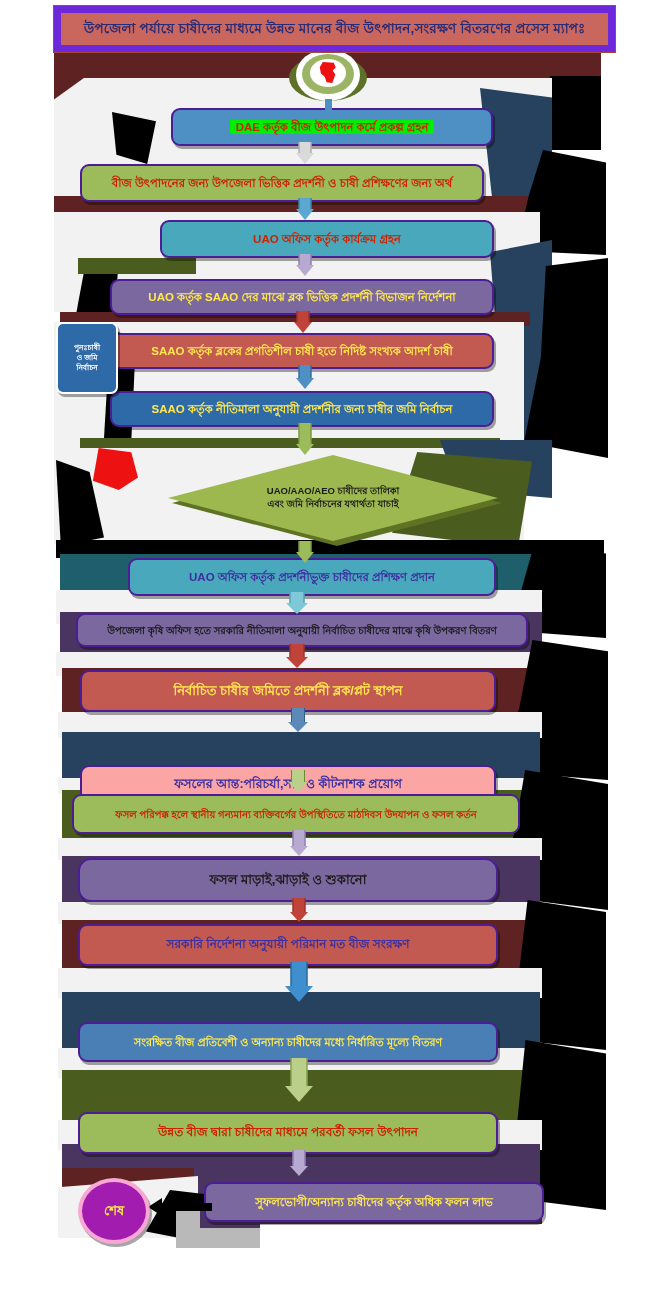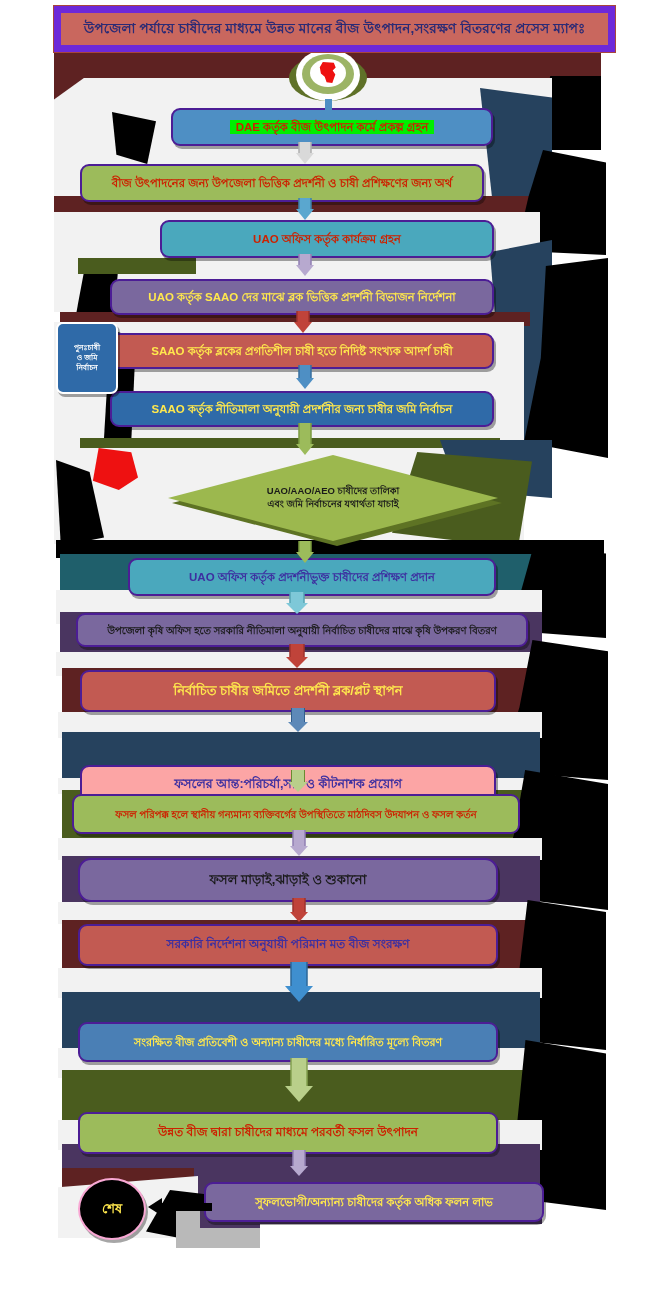--- a/index.html
+++ b/index.html
@@ -97,21 +97,21 @@
     position:absolute;left:30px;top:15px;width:19px;height:21px;background:#ee1111;
     clip-path:polygon(20% 0%,78% 4%,88% 26%,72% 40%,86% 60%,70% 100%,40% 96%,30% 70%,10% 55%,4% 25%);
   }
   #map-emblem .stem{
     position:absolute;left:36px;top:52px;width:7px;height:16px;background:#4e8fc4;
   }
 
   
   #end-circle{
     position:absolute;left:78px;top:1178px;width:64px;height:58px;z-index:26;
-    border-radius:50%;background:#000000;border:2px solid #f9a8d4;
+    border-radius:50%;background:#a21caf;border:4px solid #f9a8d4;
     display:flex;align-items:center;justify-content:center;
     color:#ffe84d;font-size:13px;font-weight:bold;
     box-shadow:2px 3px 0 rgba(0,0,0,.35);
   }
   #end-arrow{
     position:absolute;left:148px;top:1198px;width:64px;height:18px;z-index:26;
   }
   #end-arrow .ebody{position:absolute;right:0;top:5px;width:52px;height:8px;background:#000;}
   #end-arrow .ehead{
     position:absolute;left:0;top:0;width:0;height:0;

